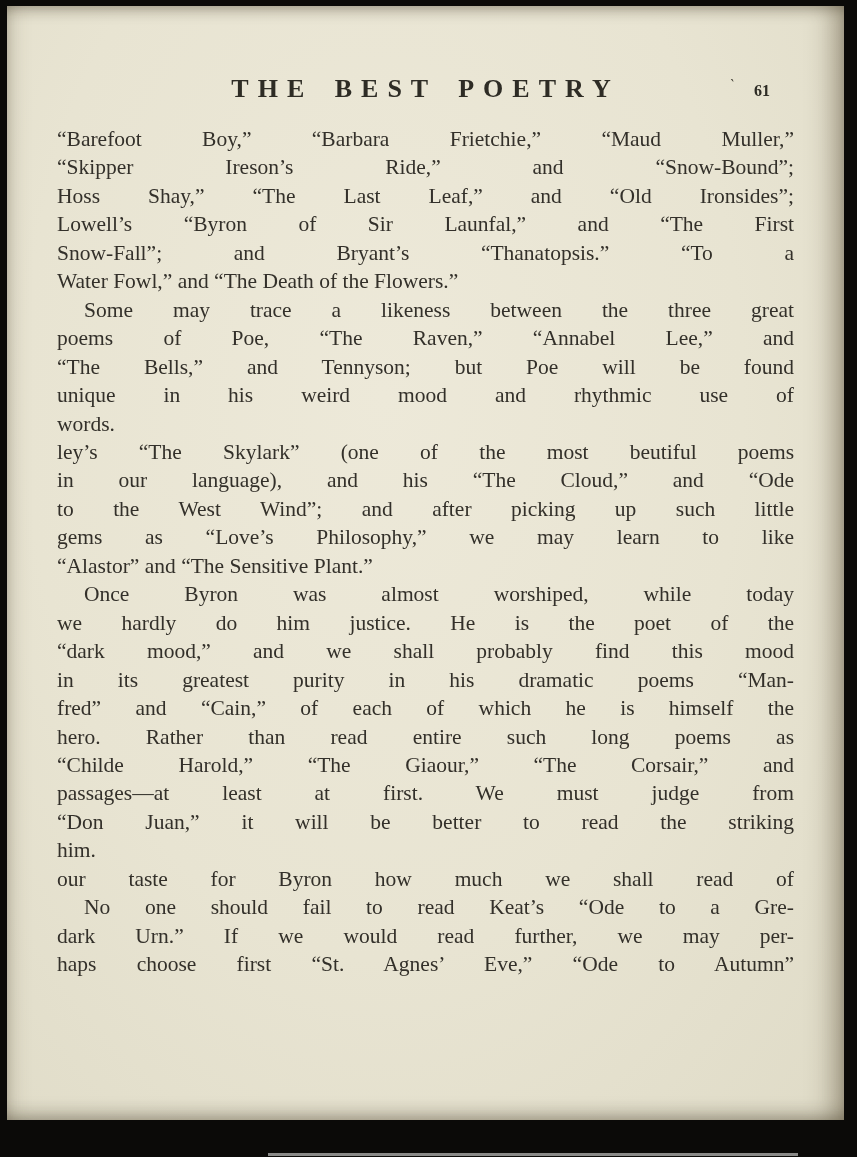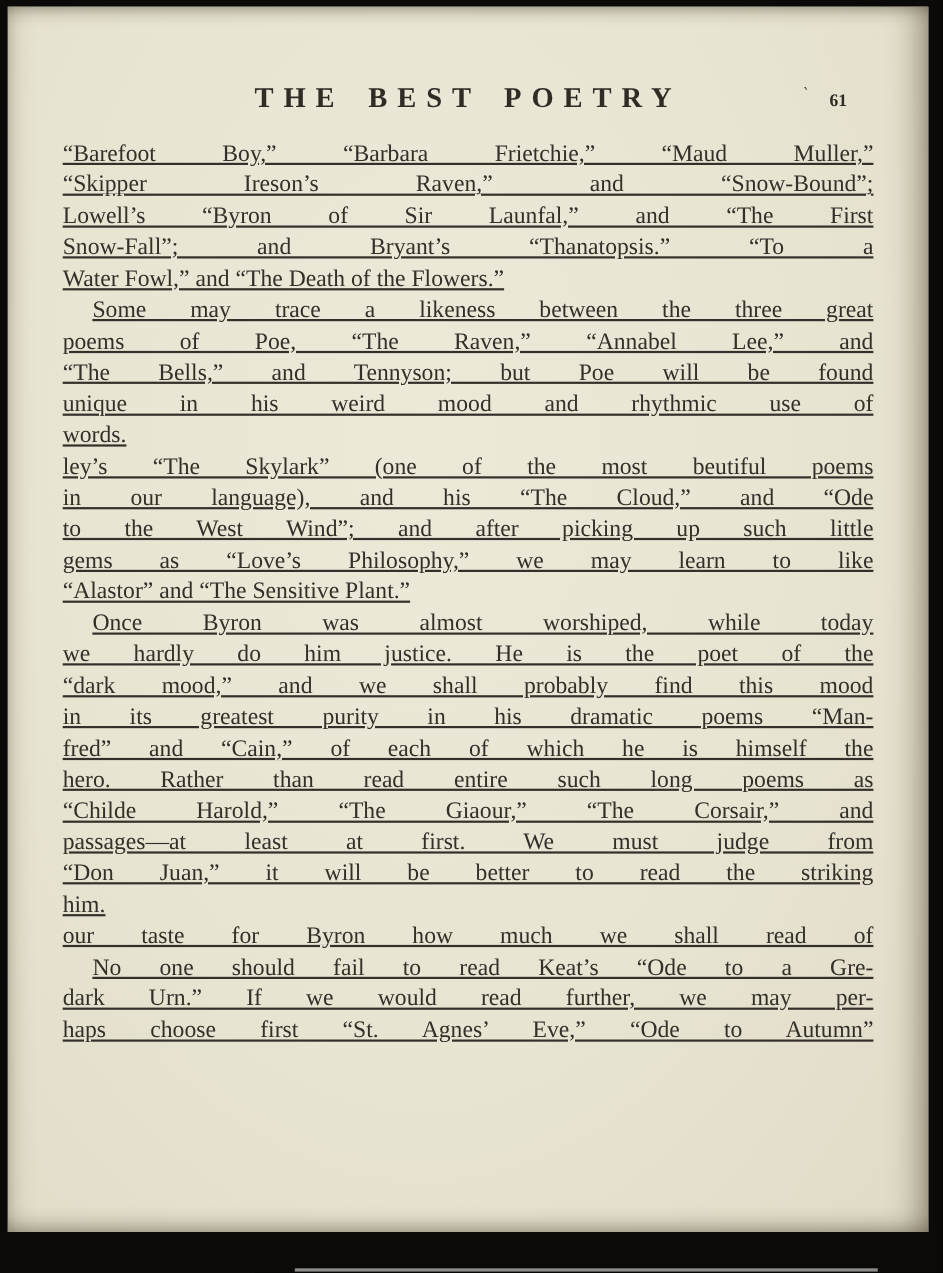--- a/index.html
+++ b/index.html
@@ -67,21 +67,20 @@
   }
   .body-text {
     margin-top: 17px;
     font-size: 21.5px;
     line-height: 28.45px;
     color: #33302a;
   }
   .text-line {
     text-align: justify;
     text-align-last: justify;
-    text-decoration: underline;
   }
   .text-line.last {
     text-align-last: left;
   }
   .text-line.indent {
     padding-left: 27px;
   }
   .bottom-sliver {
     position: absolute;
     left: 268px;
@@ -100,21 +99,22 @@
 
       <div class="running-head">
         <span class="page-title">THE BEST POETRY</span>
         <span class="page-num-wrap">
           <span class="scan-tick">‵</span><span class="page-number">61</span>
         </span>
       </div>
 
       <div class="body-text">
           <div class="text-line">“Barefoot Boy,” “Barbara Frietchie,” “Maud Muller,”</div>
-          <div class="text-line">“Skipper Ireson’s Raven,” and “Snow-Bound”;</div>
+          <div class="text-line">“Skipper Ireson’s Ride,” and “Snow-Bound”;</div>
+          <div class="text-line">Hoss Shay,” “The Last Leaf,” and “Old Ironsides”;</div>
           <div class="text-line">Lowell’s “Byron of Sir Launfal,” and “The First</div>
           <div class="text-line">Snow-Fall”; and Bryant’s “Thanatopsis.” “To a</div>
           <div class="text-line last">Water Fowl,” and “The Death of the Flowers.”</div>
           <div class="text-line indent">Some may trace a likeness between the three great</div>
           <div class="text-line">poems of Poe, “The Raven,” “Annabel Lee,” and</div>
           <div class="text-line">“The Bells,” and Tennyson; but Poe will be found</div>
           <div class="text-line">unique in his weird mood and rhythmic use of</div>
           <div class="text-line last">words.</div>
           <div class="text-line">ley’s “The Skylark” (one of the most beutiful poems</div>
           <div class="text-line">in our language), and his “The Cloud,” and “Ode</div>

